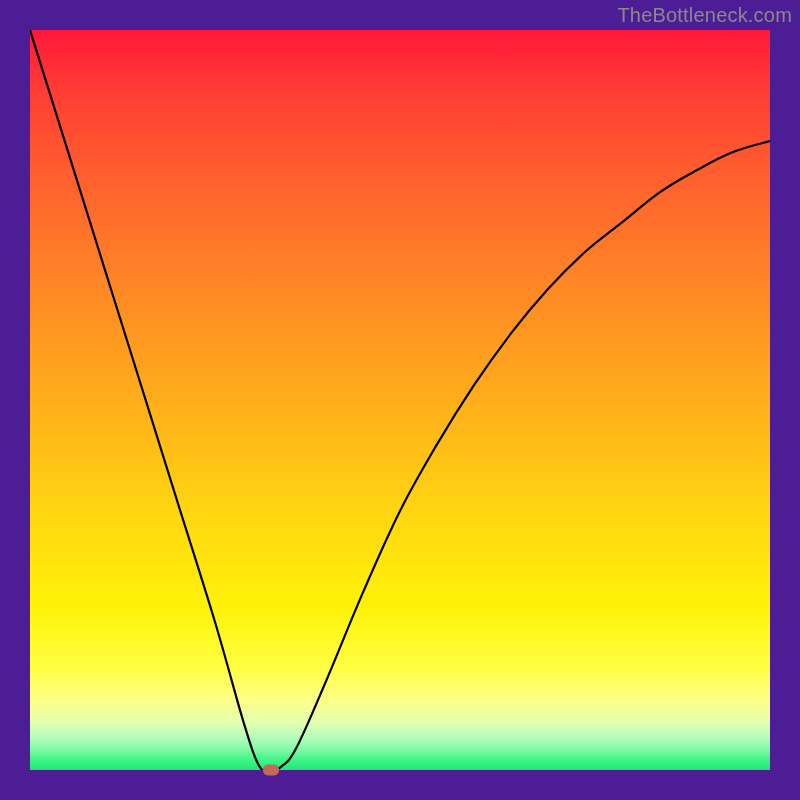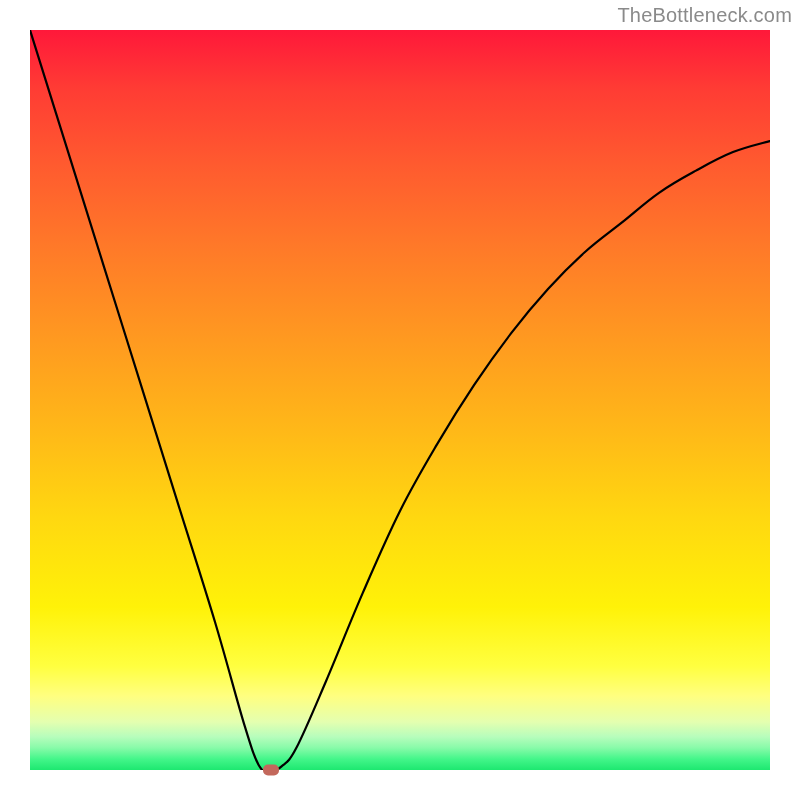--- a/index.html
+++ b/index.html
@@ -10,21 +10,21 @@
     background: #000;
     font-family: Arial, Helvetica, sans-serif;
     overflow: hidden;
   }
   .frame {
     position: absolute;
     top: 0;
     left: 0;
     width: 800px;
     height: 800px;
-    background: #ffffff;
+    background: #4c1d95;
   }
   .plot-area {
     position: absolute;
     top: 30px;
     left: 30px;
     width: 740px;
     height: 740px;
     background: linear-gradient(to bottom,
       #ff183a 0%,
       #ff3c34 8%,

